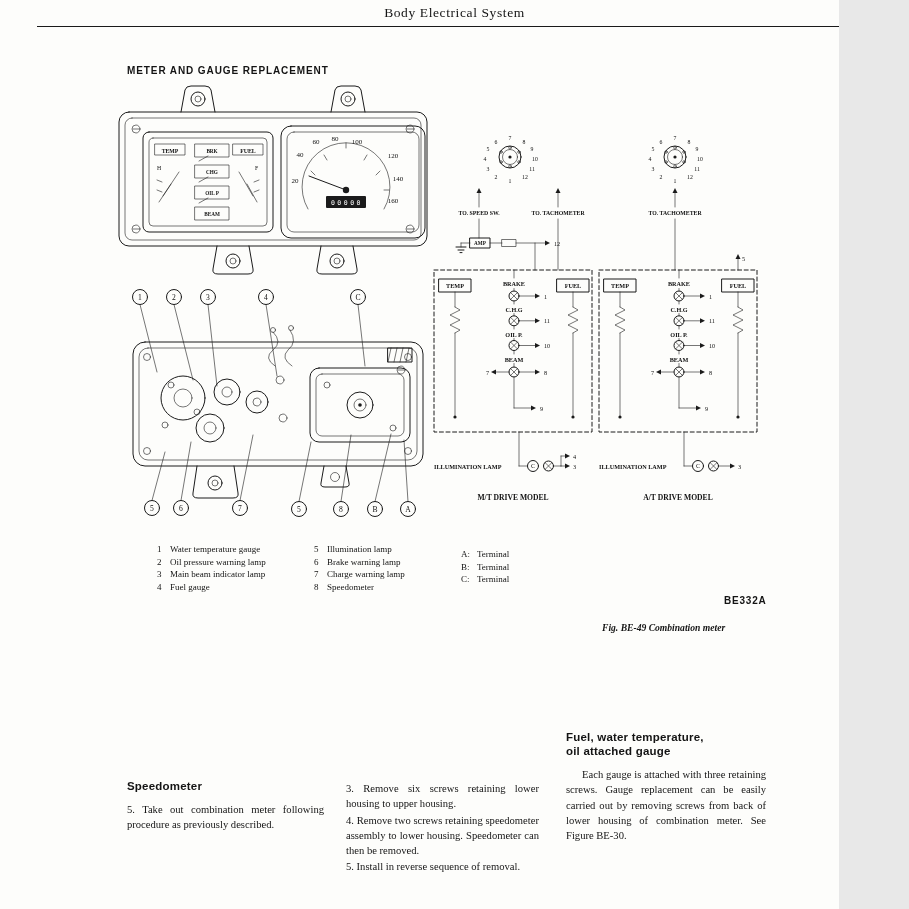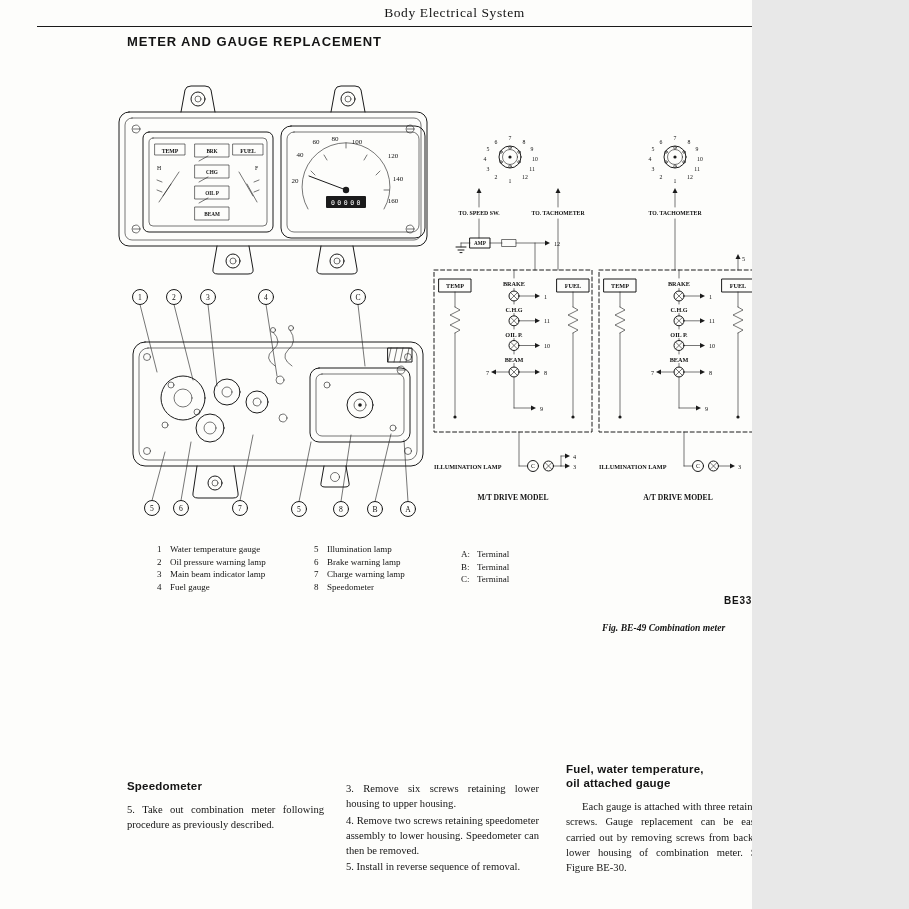--- a/index.html
+++ b/index.html
@@ -1,22 +1,22 @@
 <!DOCTYPE html>
 <html><head>
 <meta charset="utf-8">
 <style>
   html,body{margin:0;padding:0;background:#e8e8e8;}
-  .page{position:relative;width:752px;height:909px;background:#fdfdfb;overflow:hidden;
+  .page{position:relative;width:839px;height:909px;background:#fdfdfb;overflow:hidden;
         font-family:"Liberation Serif",serif;color:#141414;}
   .abs{position:absolute;}
   .hdr{top:5px;left:0;width:909px;text-align:center;font-size:13.5px;letter-spacing:.6px;}
   .hdr-rule{top:26px;left:37px;width:835px;border-top:1.8px solid #1a1a1a;height:0;}
-  .sec-title{top:34px;left:127px;font-family:"Liberation Sans",sans-serif;font-weight:bold;
-             font-size:13px;letter-spacing:.9px;}
+  .sec-title{top:65px;left:127px;font-family:"Liberation Sans",sans-serif;font-weight:bold;
+             font-size:10px;letter-spacing:.9px;}
   .fig-svg{top:80px;left:105px;}
   
   .leg-col{top:543px;font-size:9px;line-height:12.6px;}
   .leg-item{white-space:nowrap;margin-left:24px;}
   .leg-num{display:inline-block;width:13px;}
   .fig-code{top:595px;left:724px;font-family:"Liberation Sans",sans-serif;font-weight:bold;
             font-size:10px;letter-spacing:.8px;}
   .fig-cap{top:622px;left:602px;font-size:9.6px;font-style:italic;font-weight:bold;}
   
   .col{font-size:10.6px;line-height:15.3px;text-align:justify;}
@@ -459,19 +459,19 @@
 
   <div class="abs col" style="left:127px;top:779px;width:197px">
     <h3>Speedometer</h3>
     <p>5.  Take out combination meter following procedure as previously described.</p>
   </div>
   <div class="abs col" style="left:346px;top:781px;width:193px">
     <p>3.  Remove six screws retaining lower housing to upper housing.</p>
     <p>4.  Remove two screws retaining speedometer assembly to lower housing. Speedometer can then be removed.</p>
     <p>5.  Install in reverse sequence of removal.</p>
   </div>
-  <div class="abs col" style="left:566px;top:762px;width:200px">
+  <div class="abs col" style="left:566px;top:730px;width:200px">
     <h3 style="margin-bottom:0">Fuel, water temperature,</h3>
     <h3 style="margin-bottom:9px">oil attached gauge</h3>
     <p class="indent">Each gauge is attached with three retaining screws. Gauge replacement can be easily carried out by removing screws from back of lower housing of combination meter. See Figure BE-30.</p>
   </div>
 
 </div>
 
 </body></html>

